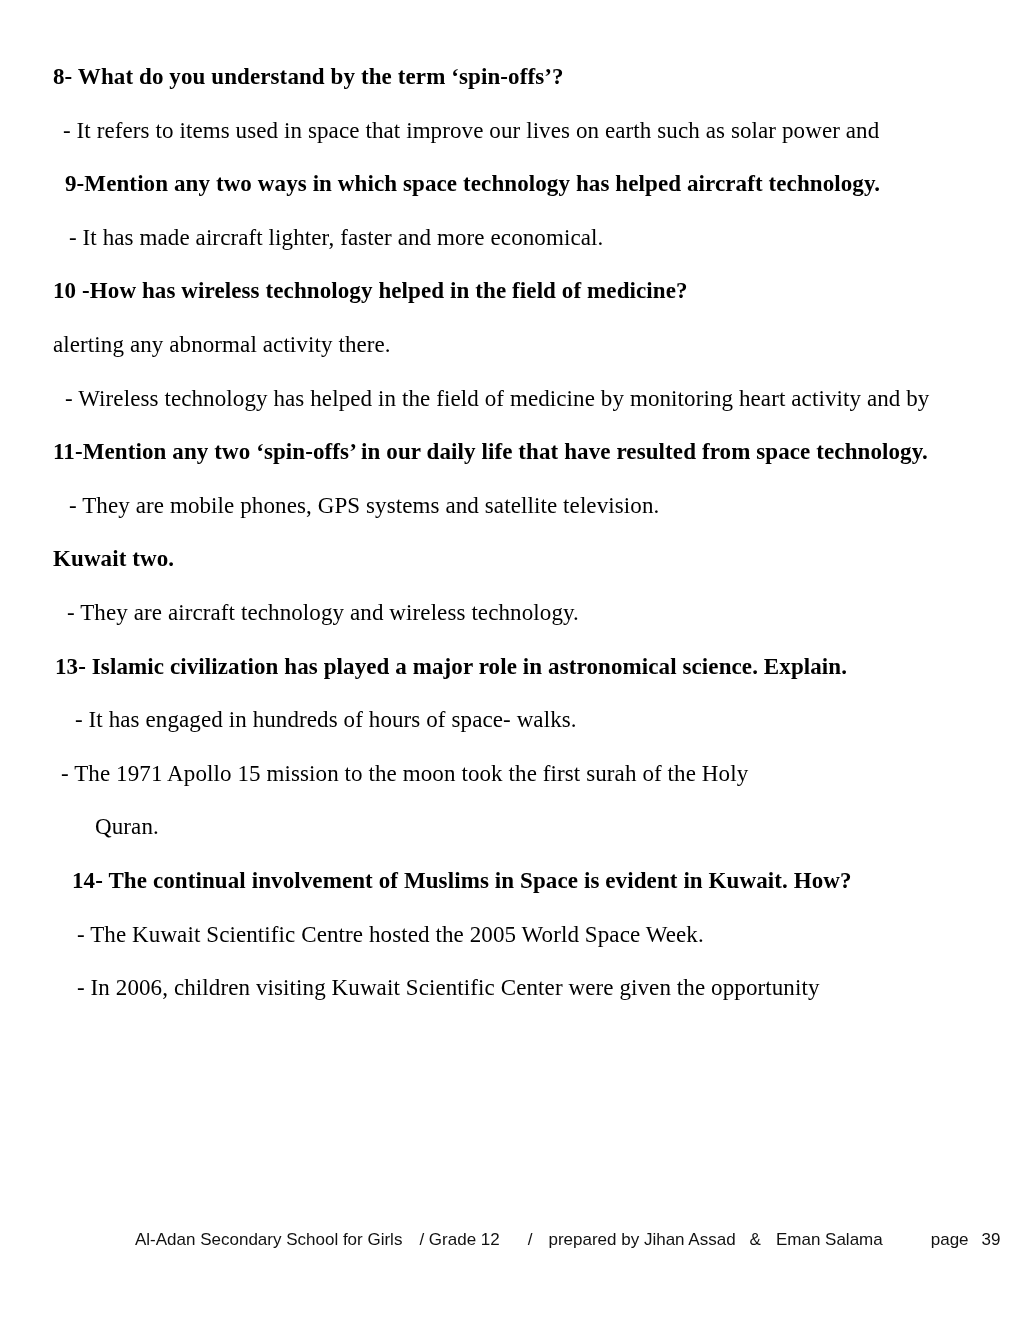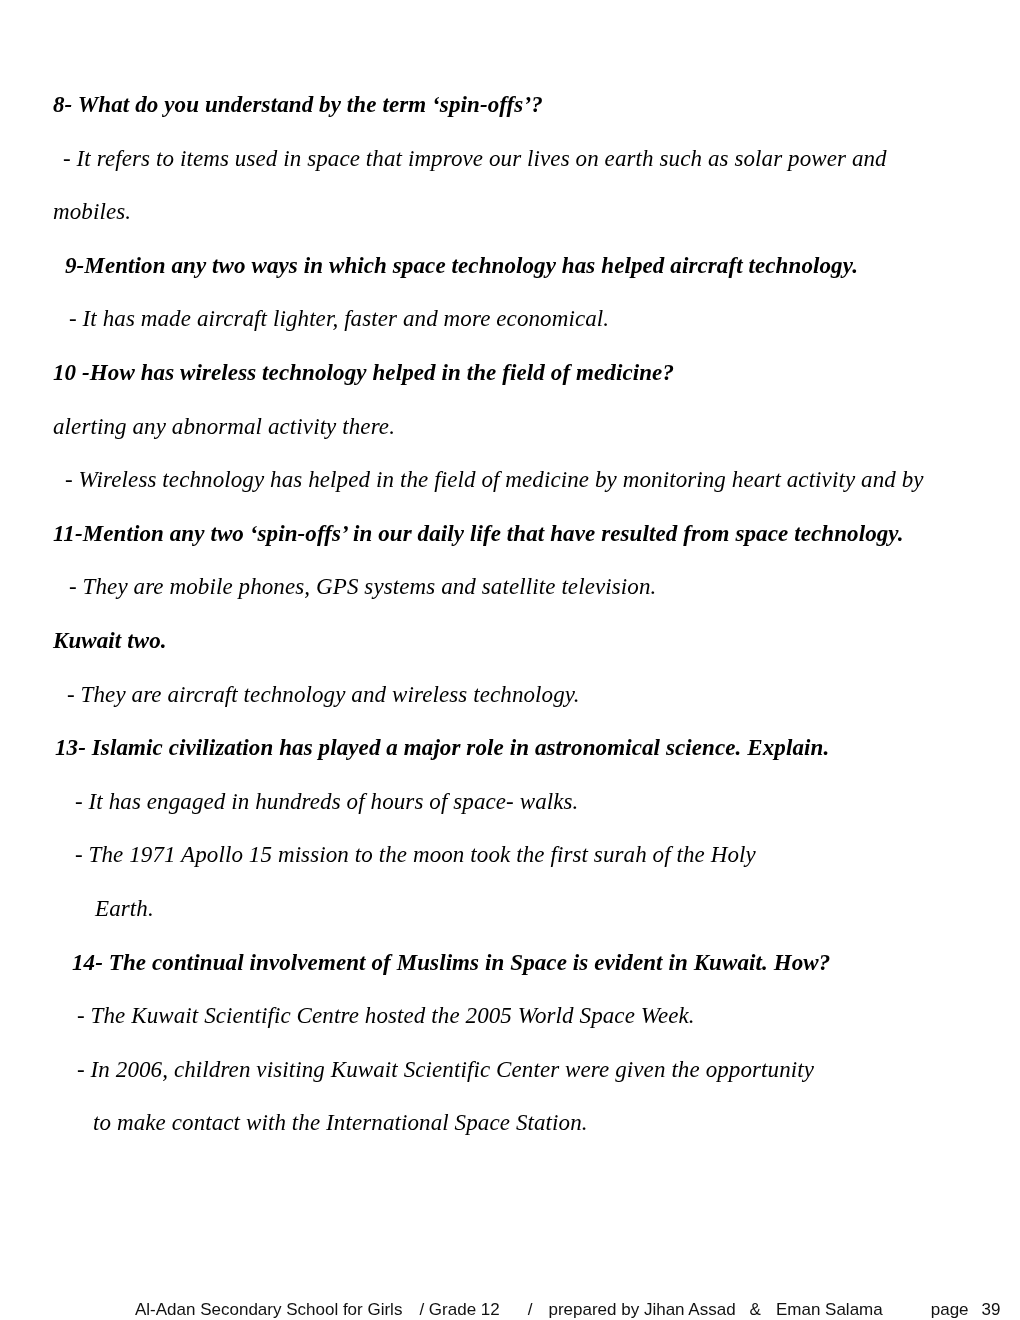--- a/index.html
+++ b/index.html
@@ -10,72 +10,69 @@
   .page {
     position: relative;
     width: 1020px;
     height: 1320px;
     background: #ffffff;
     color: #000000;
     overflow: hidden;
     font-family: "Liberation Serif", serif;
   }
   .body-text {
-    padding: 78px 40px 0 53px;
-    font-style: italic;
+    padding: 50px 40px 0 53px;
   }
   .line {
     margin: 0;
     font-size: 23px;
     line-height: 53.6px;
     white-space: nowrap;
     letter-spacing: 0.1px;
   }
   .line.bold {
     font-weight: bold;
   }
   .footer {
     position: absolute;
-    top: 1300px;
+    top: 1230px;
     left: 0;
     width: 100%;
     font-family: "Liberation Sans", sans-serif;
     font-size: 17px;
     color: #111111;
     display: flex;
     align-items: baseline;
     white-space: nowrap;
   }
 </style>
 </head>
 <body>
 
 <div class="page">
 
   <div class="body-text">
     <p class="line bold" style="margin-left:0px">8- What do you understand by the term ‘spin-offs’?</p>
     <p class="line" style="margin-left:10px">- It refers to items used in space that improve our lives on earth such as solar power and</p>
-    <p class="line" style="margin-left:0px">mobiles.</p>
     <p class="line bold" style="margin-left:12px">9-Mention any two ways in which space technology has helped aircraft technology.</p>
     <p class="line" style="margin-left:16px">- It has made aircraft lighter, faster and more economical.</p>
     <p class="line bold" style="margin-left:0px">10 -How has wireless technology helped in the field of medicine?</p>
     <p class="line" style="margin-left:0px">alerting any abnormal activity there.</p>
     <p class="line" style="margin-left:12px">- Wireless technology has helped in the field of medicine by monitoring heart activity and by</p>
     <p class="line bold" style="margin-left:0px">11-Mention any two ‘spin-offs’ in our daily life that have resulted from space technology.</p>
     <p class="line" style="margin-left:16px">- They are mobile phones, GPS systems and satellite television.</p>
     <p class="line bold" style="margin-left:0px">Kuwait two.</p>
     <p class="line" style="margin-left:14px">- They are aircraft technology and wireless technology.</p>
     <p class="line bold" style="margin-left:2px">13- Islamic civilization has played a major role in astronomical science. Explain.</p>
     <p class="line" style="margin-left:22px">- It has engaged in hundreds of hours of space- walks.</p>
-    <p class="line" style="margin-left:22px">- The 1971 Apollo 15 mission to the moon took the first surah of the Holy</p>
-    <p class="line" style="margin-left:42px">Earth.</p>
+    <p class="line" style="margin-left:8px">- The 1971 Apollo 15 mission to the moon took the first surah of the Holy</p>
+    <p class="line" style="margin-left:42px">Quran.</p>
     <p class="line bold" style="margin-left:19px">14- The continual involvement of Muslims in Space is evident in Kuwait. How?</p>
     <p class="line" style="margin-left:24px">- The Kuwait Scientific Centre hosted the 2005 World Space Week.</p>
     <p class="line" style="margin-left:24px">- In 2006, children visiting Kuwait Scientific Center were given the opportunity</p>
-    <p class="line" style="margin-left:40px">to make contact with the International Space Station.</p>
   </div>
 
   <div class="footer">
     <span style="margin-left:135px">Al-Adan Secondary School for Girls</span>
     <span style="margin-left:17px">/ Grade 12</span>
     <span style="margin-left:28px">/</span>
     <span style="margin-left:16px">prepared by Jihan Assad</span>
     <span style="margin-left:14px">&amp;</span>
     <span style="margin-left:15px">Eman Salama</span>
     <span style="margin-left:48px">page</span>

